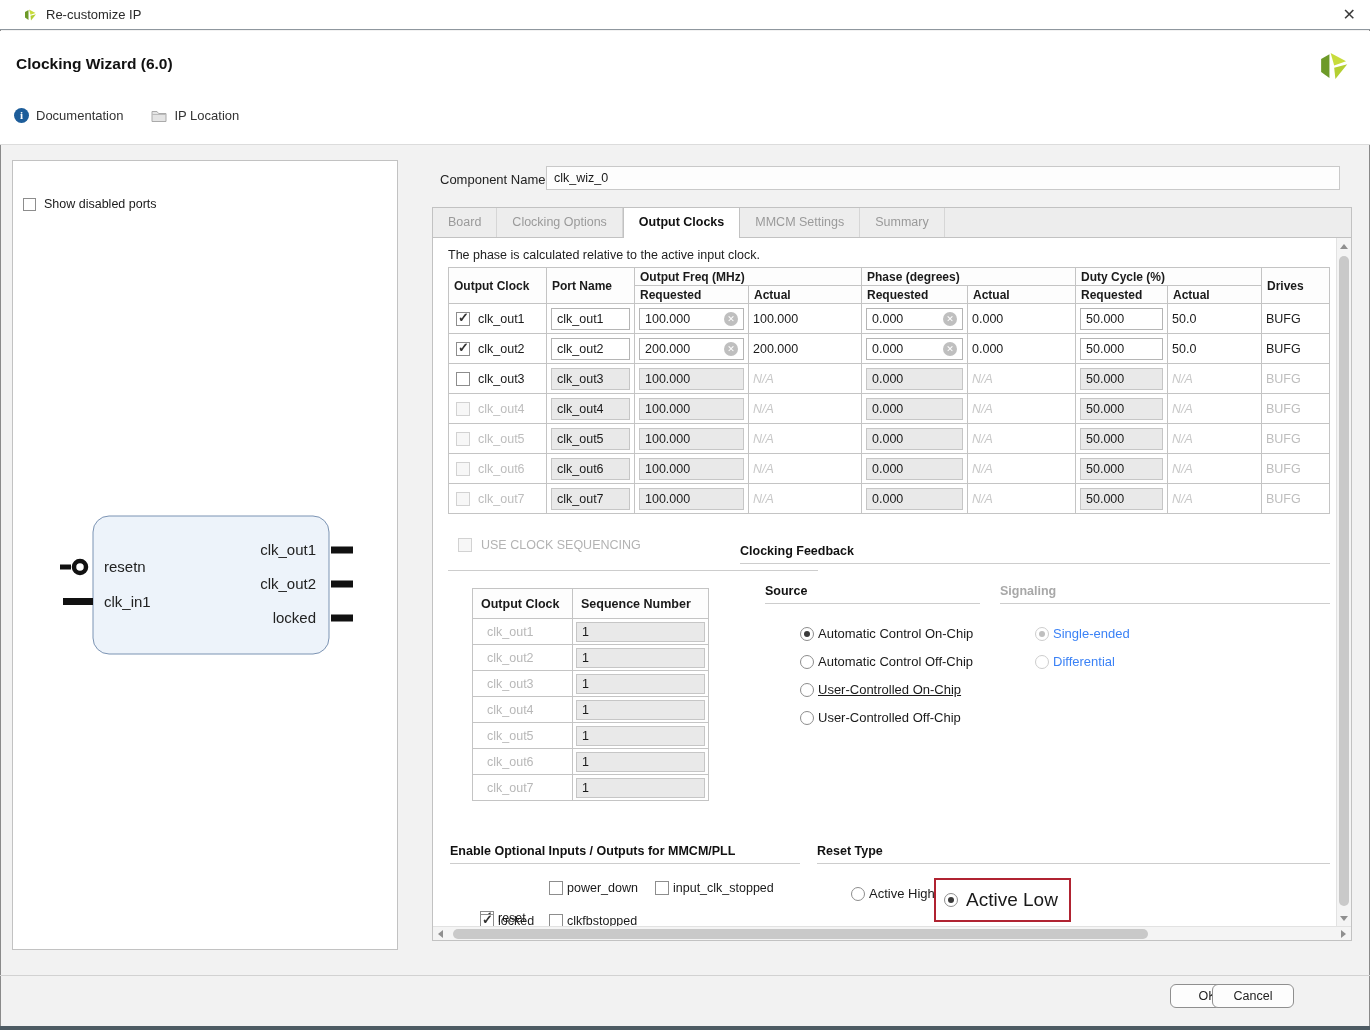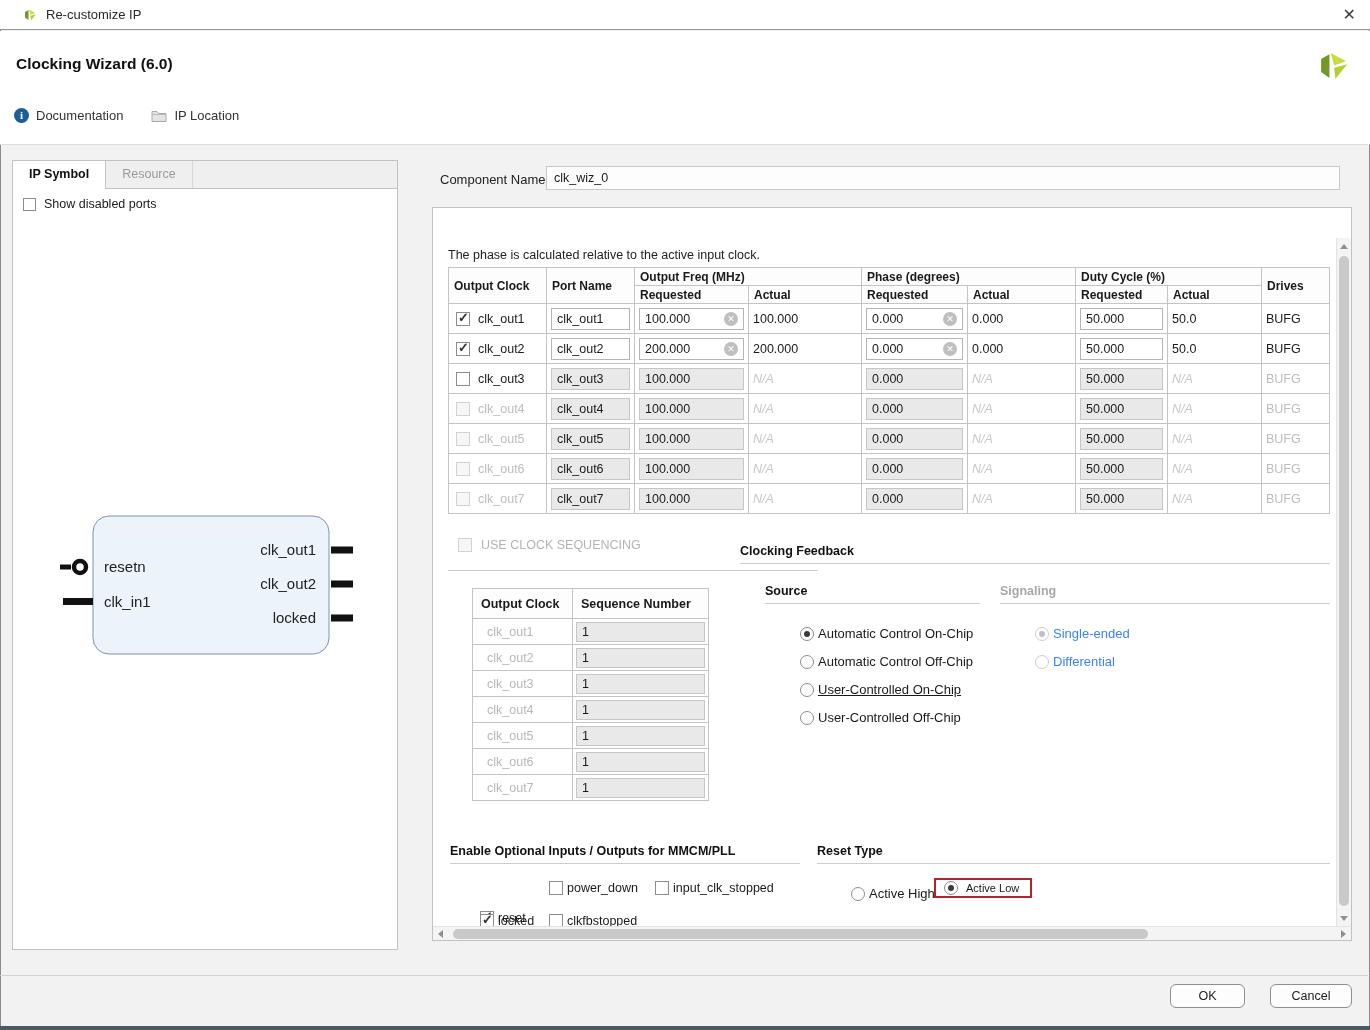--- a/index.html
+++ b/index.html
@@ -76,38 +76,38 @@
   table.seq th { font-weight:bold; background:#fdfdfd; height:30px; }
   table.seq td { height:26px; padding:2px 3px; }
   table.seq td.sclk { color:#b8b8b8; padding-left:14px; }
   table.seq .field { height:20px; }
 
   
   .grouphead { position:absolute; font-size:12.5px; font-weight:bold; color:#111; }
   .grouphead.gray { color:#a8a8a8; }
   .opt { position:absolute; display:flex; align-items:center; gap:4px; font-size:13px; color:#1a1a1a; }
   .opt.disabled { color:#3b82f6; }
-  .hl { position:absolute; left:501px; top:640px; height:20px; border:2px solid #b02331; display:flex; align-items:center; gap:8px; padding:0 11px 0 8px; font-size:11px; background:#fff; }
+  .hl { position:absolute; left:501px; top:640px; height:44px; border:2px solid #b02331; display:flex; align-items:center; gap:8px; padding:0 11px 0 8px; font-size:19px; background:#fff; }
 
   
   .vscroll { position:absolute; top:30px; right:0; width:15px; height:688px; background:#f4f4f4; border-left:1px solid #e2e2e2; }
   .vthumb { position:absolute; left:2px; top:18px; width:10px; height:650px; background:#c9c9c9; border-radius:6px; }
   .hscroll { position:absolute; top:718px; left:0; width:918px; height:15px; background:#f4f4f4; border-top:1px solid #e2e2e2; }
   .hthumb { position:absolute; left:20px; top:2px; width:695px; height:10px; background:#c9c9c9; border-radius:6px; }
   .t-up,.t-down,.t-left,.t-right { position:absolute; width:0; height:0; }
   .t-up { border-left:4px solid transparent; border-right:4px solid transparent; border-bottom:5px solid #8f8f8f; left:3px; top:6px; }
   .t-down { border-left:4px solid transparent; border-right:4px solid transparent; border-top:5px solid #8f8f8f; left:3px; bottom:5px; }
   .t-left { border-top:4px solid transparent; border-bottom:4px solid transparent; border-right:5px solid #8f8f8f; left:5px; top:3px; }
   .t-right { border-top:4px solid transparent; border-bottom:4px solid transparent; border-left:5px solid #8f8f8f; right:5px; top:3px; }
 
   
   .footline { position:absolute; left:0; right:0; top:975px; height:1px; background:#d2d2d2; }
   .btn { position:absolute; top:984px; width:75px; height:24px; background:#fdfdfd; border:1px solid #8f8f8f; border-radius:6px; font-size:12.5px; text-align:center; line-height:22px; color:#222; }
   .btn.ok { left:1170px; }
-  .btn.cancel { left:1270px; width:82px; }
+  .btn.cancel { left:1212px; width:82px; }
   .bottom-edge { position:absolute; left:0; right:0; bottom:0; height:4px; background:#4d5b63; }
 </style>
 </head>
 <body>
 
 <div class="titlebar">
   <svg class="ticon" viewBox="0 0 32 32">
     <polygon points="6,10 13,6 13,26 6,21" fill="#6d9a28"></polygon>
     <polygon points="14,5 27,12 17,15.5" fill="#c8dc3c"></polygon>
     <polygon points="17,17.5 28,14.5 18,27" fill="#b4cf32"></polygon>
@@ -132,24 +132,20 @@
     </span>
   </div>
   <svg class="biglogo" viewBox="0 0 32 32">
     <polygon points="6,10 13,6 13,26 6,21" fill="#6d9a28"></polygon>
     <polygon points="14,5 27,12 17,15.5" fill="#c8dc3c"></polygon>
     <polygon points="17,17.5 28,14.5 18,27" fill="#b4cf32"></polygon>
   </svg>
 </div>
 
 <div class="lpanel">
-  <div class="ltabbar">
-    <div class="ltab active">IP Symbol</div>
-    <div class="ltab">Resource</div>
-  </div>
   <div class="sdp">
     <span class="cb small"></span>
     <span>Show disabled ports</span>
   </div>
   <svg class="diagram" width="310" height="168" viewBox="0 0 310 168">
     <rect x="38" y="15" width="236" height="138" rx="16" fill="#edf3fa" stroke="#7b93b3"></rect>
 
     <line x1="5" y1="66" x2="16" y2="66" stroke="#111" stroke-width="5"></line>
     <circle cx="25" cy="66" r="6" fill="#fff" stroke="#111" stroke-width="4.5"></circle>
     <text x="49" y="71" font-size="15" fill="#222">resetn</text>
@@ -163,20 +159,27 @@
     <rect x="276" y="79.5" width="22" height="7" fill="#111"></rect>
     <text x="261" y="122" font-size="15" fill="#222" text-anchor="end">locked</text>
     <rect x="276" y="113.5" width="22" height="7" fill="#111"></rect>
   </svg>
 </div>
 
 <span class="cname-label">Component Name</span>
 <div class="cname-field">clk_wiz_0</div>
 
 <div class="rtabs">
+  <div class="rtabbar">
+    <div class="rtab">Board</div>
+    <div class="rtab">Clocking Options</div>
+    <div class="rtab active">Output Clocks</div>
+    <div class="rtab">MMCM Settings</div>
+    <div class="rtab">Summary</div>
+  </div>
 
   <div class="rcontent">
     <div class="note">The phase is calculated relative to the active input clock.</div>
 
     <table class="clk">
       <colgroup>
         <col style="width:98px">
           <col style="width:88px">
           <col style="width:114px">
           <col style="width:113px">

